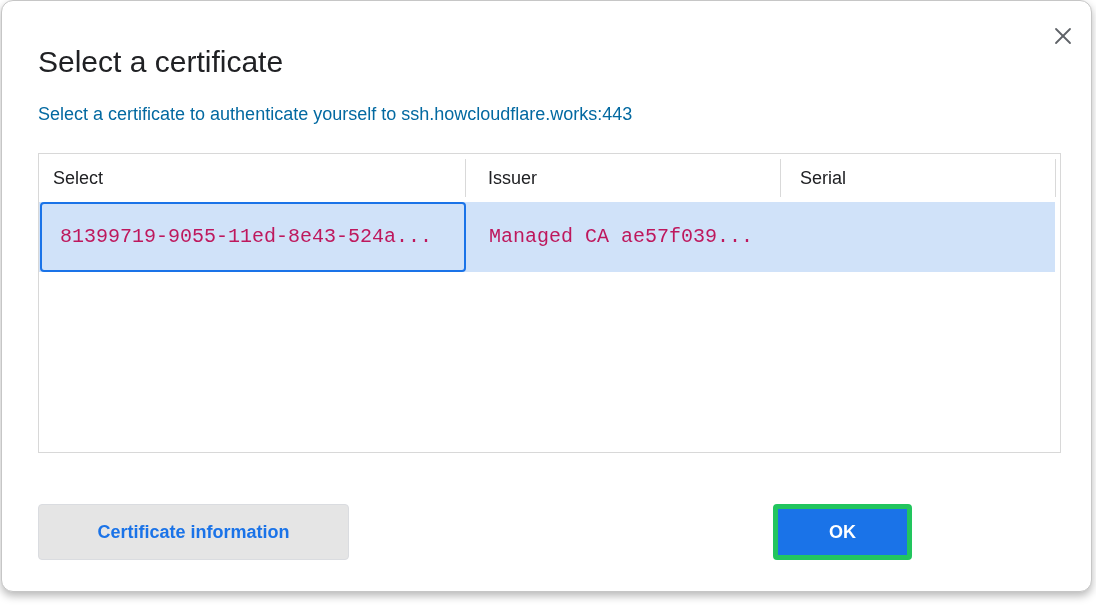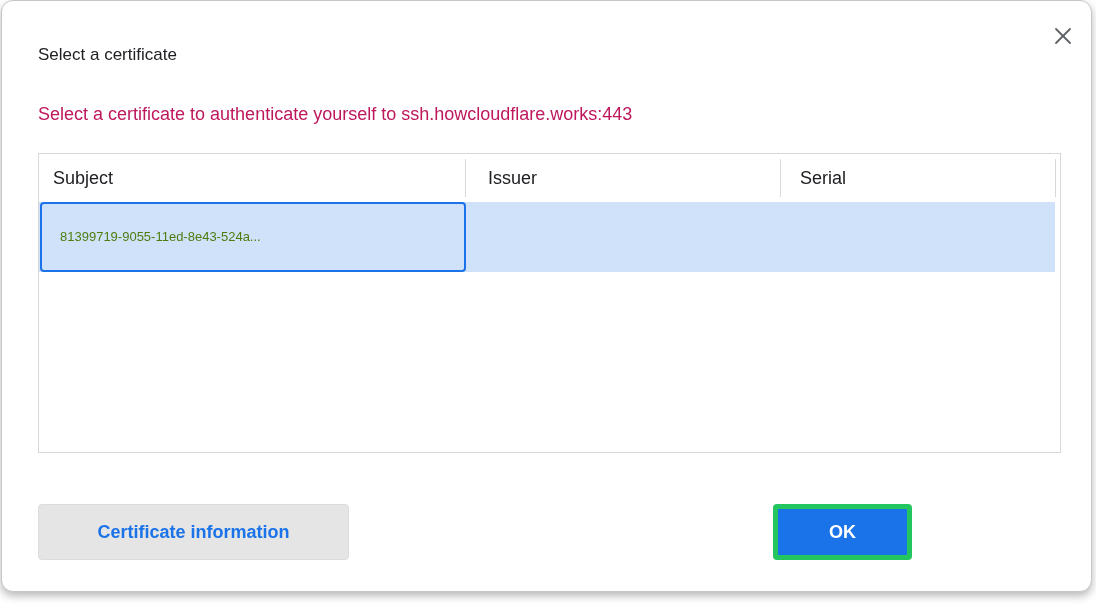--- a/index.html
+++ b/index.html
@@ -34,32 +34,32 @@
     padding: 0;
     cursor: pointer;
     display: flex;
     align-items: center;
     justify-content: center;
   }
   .dlg-title {
     position: absolute;
     left: 36px;
     top: 44px;
-    font-size: 17px;
+    font-size: 30px;
     font-weight: 400;
     color: #202124;
     white-space: nowrap;
   }
   .dlg-subtitle {
     position: absolute;
     left: 36px;
     top: 103px;
     font-size: 18px;
     font-weight: 400;
-    color: #be185d;
+    color: #0369a1;
     white-space: nowrap;
   }
   .cert-table {
     position: absolute;
     left: 36px;
     top: 152px;
     width: 1023px;
     height: 300px;
     border: 1px solid #d8d8d8;
     box-sizing: border-box;
@@ -106,23 +106,24 @@
     height: 70px;
     border: 2px solid #1a73e8;
     border-radius: 4px;
     box-sizing: border-box;
     pointer-events: none;
   }
   .cell {
     position: absolute;
     top: 0;
     line-height: 70px;
-    font-size: 13px;
-    color: #4d7c0f;
+    font-size: 20px;
+    color: #be185d;
     white-space: nowrap;
+    font-family: Liberation Mono, monospace;
   }
   .cell-subject { left: 21px; }
   .cell-issuer  { left: 450px; }
   .cell-serial  { left: 753px; }
   .btn {
     position: absolute;
     top: 503px;
     height: 56px;
     border-radius: 4px;
     font-family: "Liberation Sans", sans-serif;
@@ -158,31 +159,32 @@
       </svg>
     </span>
   </button>
 
   <div class="dlg-title">Select a certificate</div>
 
   <div class="dlg-subtitle">Select a certificate to authenticate yourself to ssh.howcloudflare.works:443</div>
 
   <div class="cert-table">
     <div class="thead">
-      <div class="th th-subject">Subject</div>
+      <div class="th th-subject">Select</div>
       <div class="th th-issuer">Issuer</div>
       <div class="th th-serial">Serial</div>
       <div class="col-sep sep-1"></div>
       <div class="col-sep sep-2"></div>
       <div class="col-sep sep-3"></div>
     </div>
     <div class="tbody">
       <div class="row-selected">
         <div class="focus-ring"></div>
         <div class="cell cell-subject">81399719-9055-11ed-8e43-524a...</div>
+        <div class="cell cell-issuer">Managed CA ae57f039...</div>
       </div>
     </div>
   </div>
 
   <button class="btn btn-secondary btn-certinfo">Certificate information</button>
   <button class="btn btn-primary btn-ok">OK</button>
 
 </div>
 
 </body></html>

